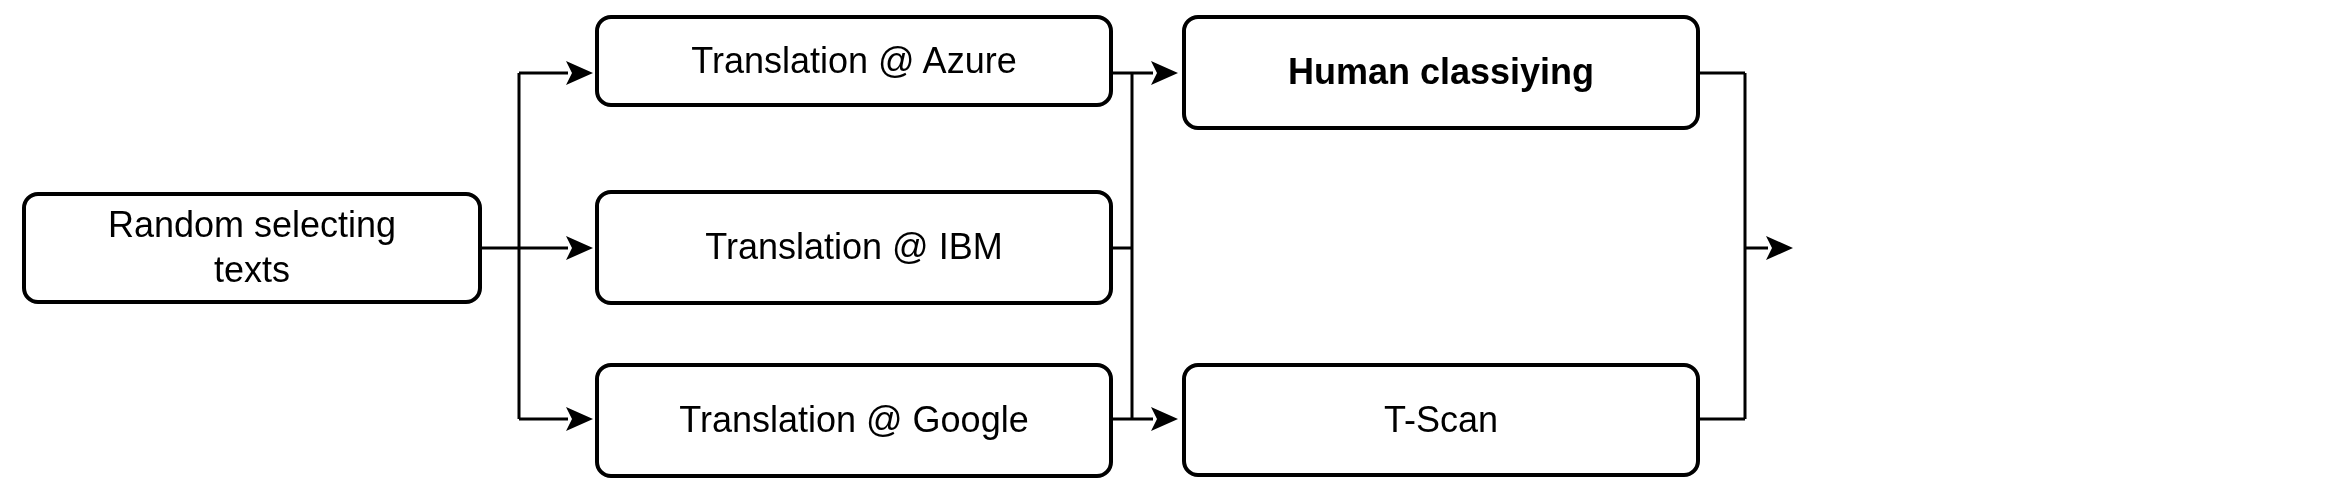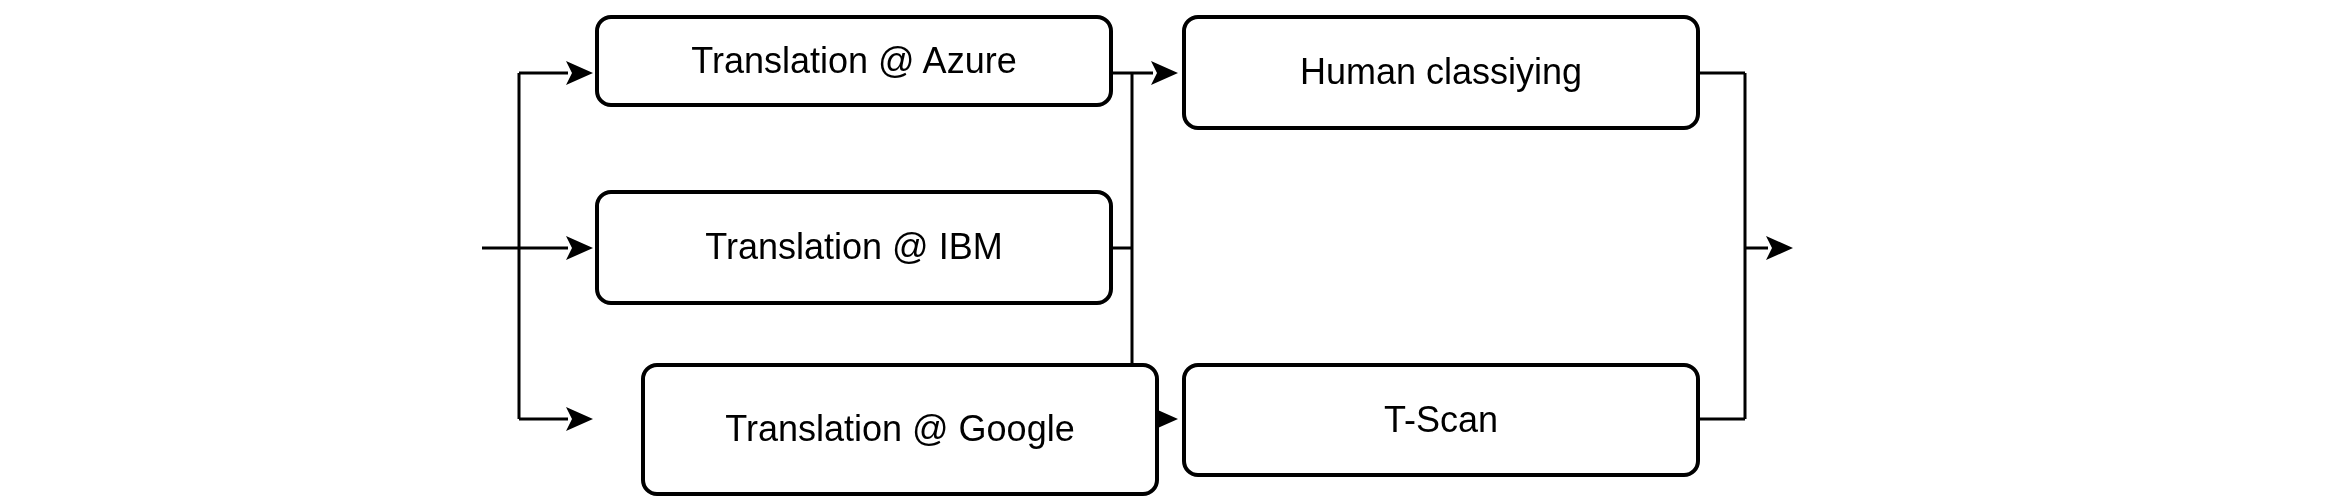--- a/index.html
+++ b/index.html
@@ -29,22 +29,22 @@
     text-align: center;
     font-size: 36px;
     line-height: 1.24;
     color: #000000;
     white-space: nowrap;
   }
   
   .n-random    { left:   22px; top: 192px; width: 460px; height: 112px; }
   .n-azure     { left:  595px; top:  15px; width: 518px; height: 92px; }
   .n-ibm       { left:  595px; top: 190px; width: 518px; height: 115px; }
-  .n-google    { left:  595px; top: 363px; width: 518px; height: 133px; margin-left: 46px; }
-  .n-human     { left: 1182px; top:  15px; width: 518px; height: 115px; }
+  .n-google    { left:  595px; top: 363px; width: 518px; height: 115px; }
+  .n-human     { left: 1182px; top:  15px; width: 518px; height: 115px; font-weight: bold; }
   .n-tscan     { left: 1182px; top: 363px; width: 518px; height: 114px; }
   .n-combining { left: 1797px; top: 188px; width: 511px; height: 116px; }
 </style>
 </head>
 <body>
 
 <div class="canvas">
 
   <svg class="edge-layer" viewBox="0 0 2327 497" xmlns="http://www.w3.org/2000/svg">
 
@@ -54,20 +54,24 @@
     <polygon fill="#000000" points="593,419 566,407 572,419 566,431"></polygon>
 
     <path d="M1113 73 H1132 M1113 248 H1132 M1113 419 H1132 M1132 73 V419 M1132 73 H1153 M1132 419 H1153" stroke="#000000" stroke-width="3" fill="none"></path>
     <polygon fill="#000000" points="1178,73 1151,61 1157,73 1151,85"></polygon>
     <polygon fill="#000000" points="1178,419 1151,407 1157,419 1151,431"></polygon>
 
     <path d="M1700 73 H1745 M1745 73 V419 M1700 419 H1745 M1745 248 H1768" stroke="#000000" stroke-width="3" fill="none"></path>
     <polygon fill="#000000" points="1793,248 1766,236 1772,248 1766,260"></polygon>
   </svg>
 
+  <div class="node n-random">
+    <div>Random selecting</div>
+    <div>texts</div>
+  </div>
 
   <div class="node n-azure">
     <div>Translation @ Azure</div>
   </div>
 
   <div class="node n-ibm">
     <div>Translation @ IBM</div>
   </div>
 
   <div class="node n-google">

